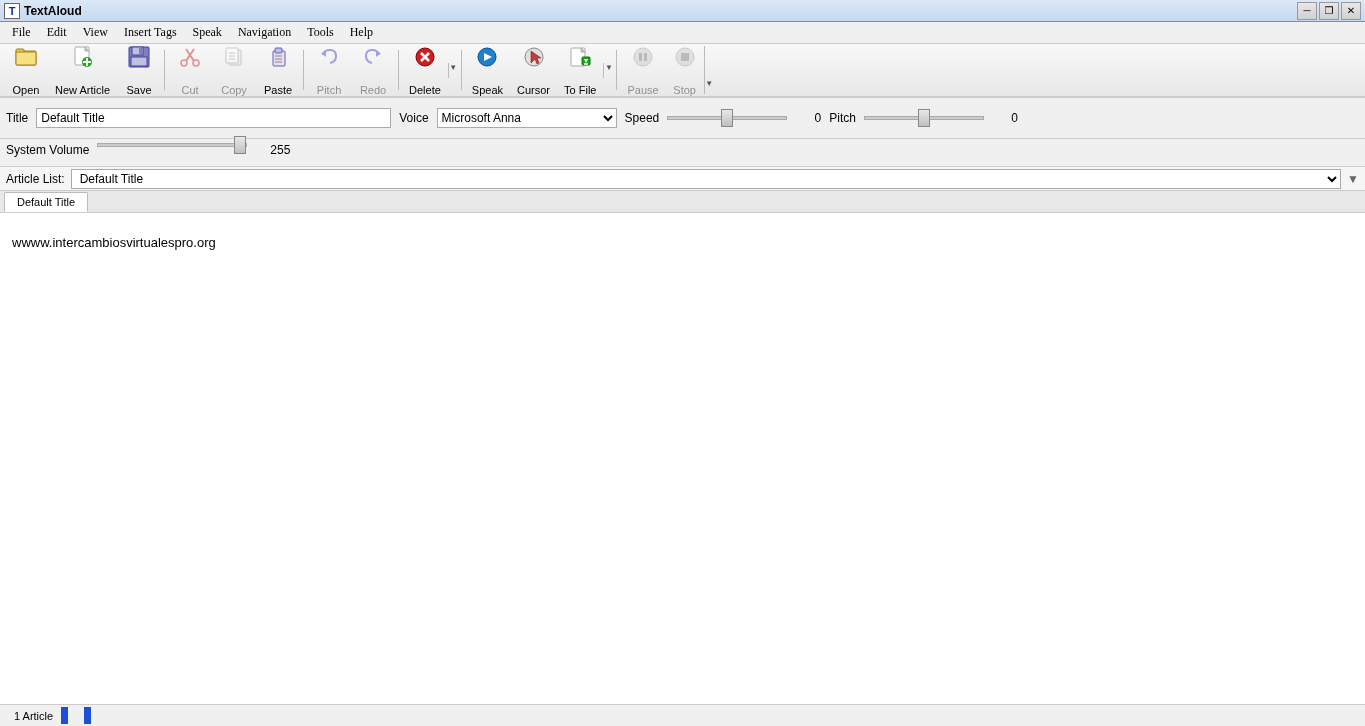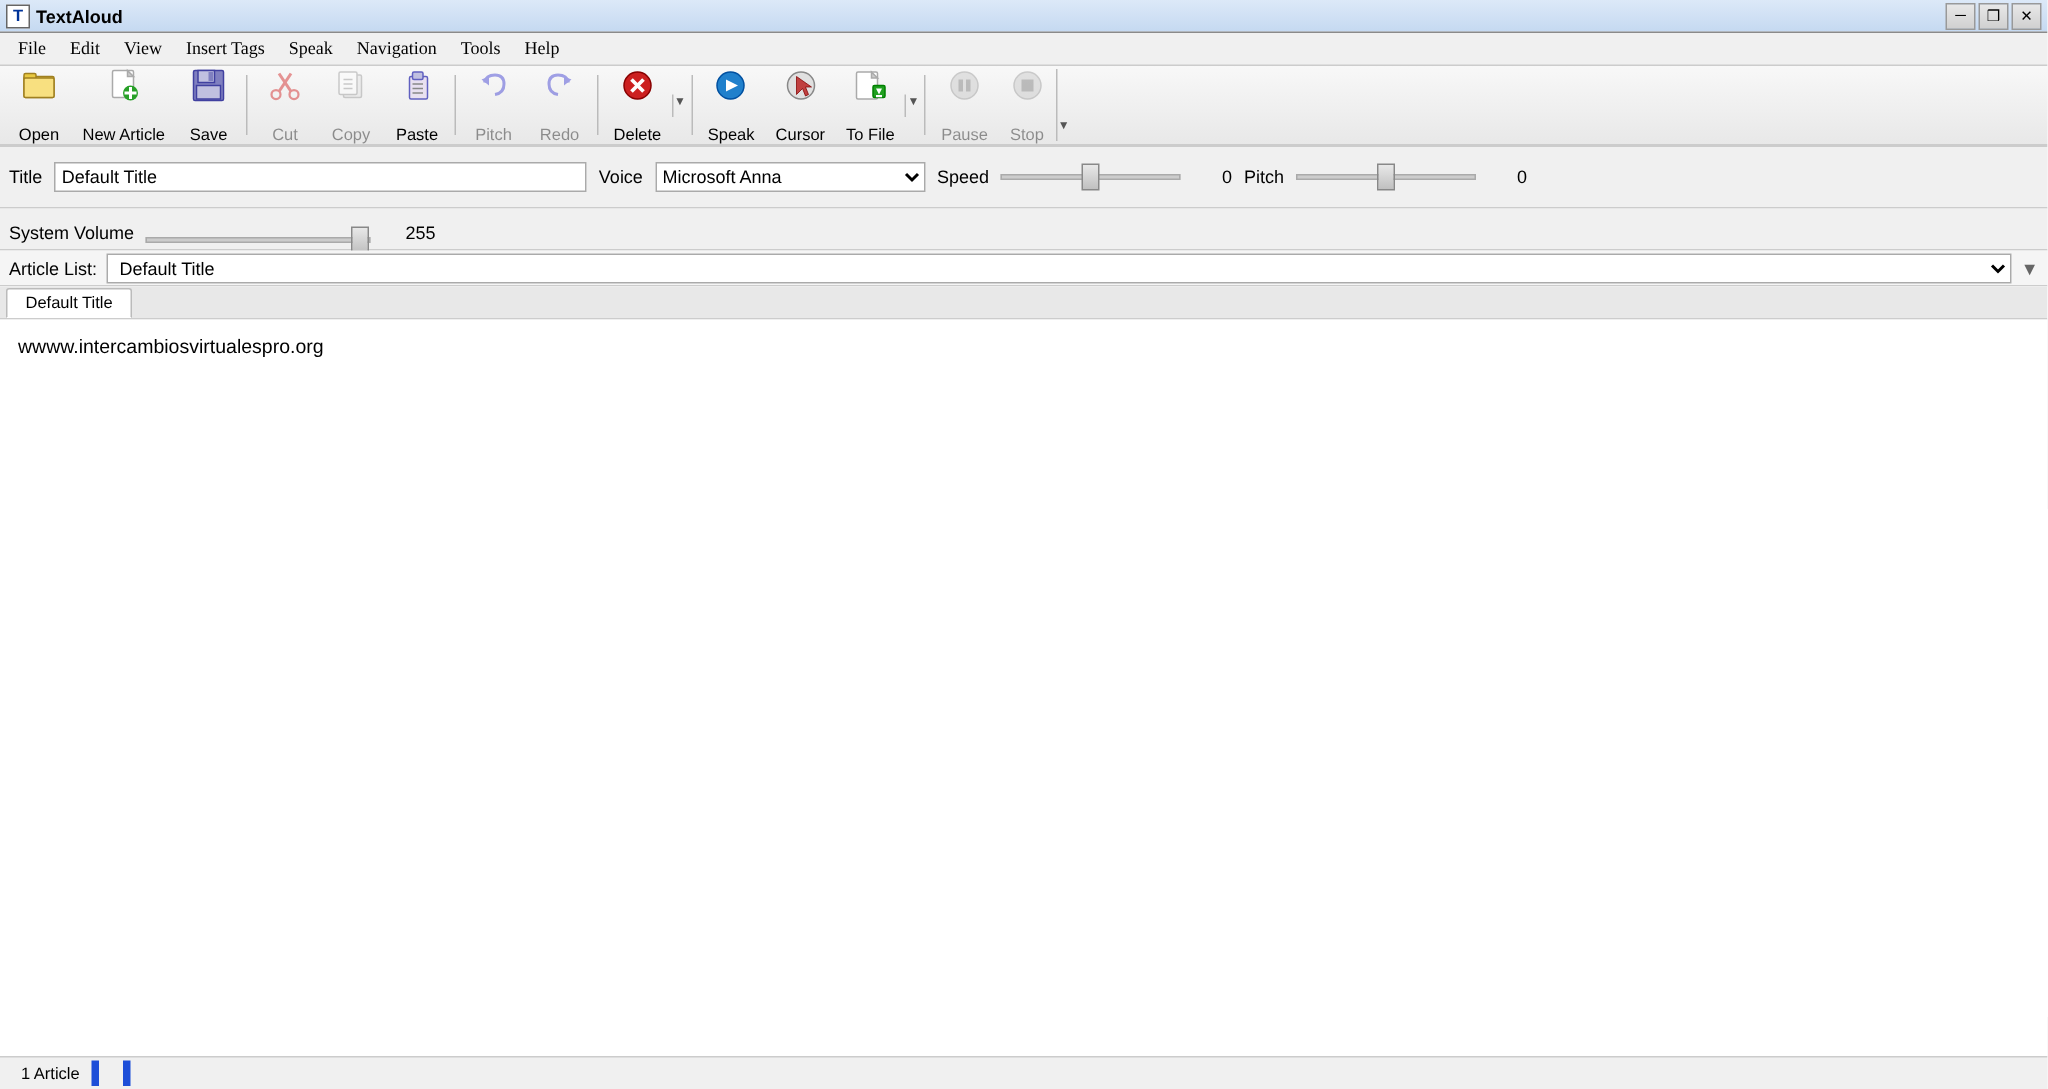--- a/index.html
+++ b/index.html
@@ -196,21 +196,21 @@
       width: 30px;
       font-size: 12px;
       text-align: right;
     }
 
     
     #volume-row {
       background: #f0f0f0;
       border-bottom: 1px solid #ccc;
       display: flex;
-      align-items: flex-end;
+      align-items: flex-start;
       padding: 4px 6px;
       gap: 8px;
       height: 28px;
       flex-shrink: 0;
     }
 
     
     #article-list-row {
       background: #f5f5f5;
       border-bottom: 1px solid #ccc;
@@ -264,42 +264,42 @@
     }
     .tab.active {
       background: #fff;
       border-bottom: 1px solid #fff;
       z-index: 1;
     }
 
     
     #text-editor {
       flex: 1;
-      padding: 8px 12px;
+      padding: 20px 12px;
       font-size: 13px;
       color: #000;
       background: #fff;
       overflow-y: auto;
       line-height: 1.5;
     }
 
     
     #status-bar {
       background: #f0f0f0;
       border-top: 1px solid #ccc;
       display: flex;
       align-items: center;
       padding: 2px 6px;
       height: 22px;
       flex-shrink: 0;
     }
     .status-panel {
       padding: 0 8px;
       font-size: 11px;
-      border-right: 5px solid #1d4ed8;
+      border-right: 7px solid #1d4ed8;
       height: 100%;
       display: flex;
       align-items: center;
     }
     .status-panel:last-child { border-right: none; }
   </style>
 </head>
 <body>
 
 <div id="title-bar">

